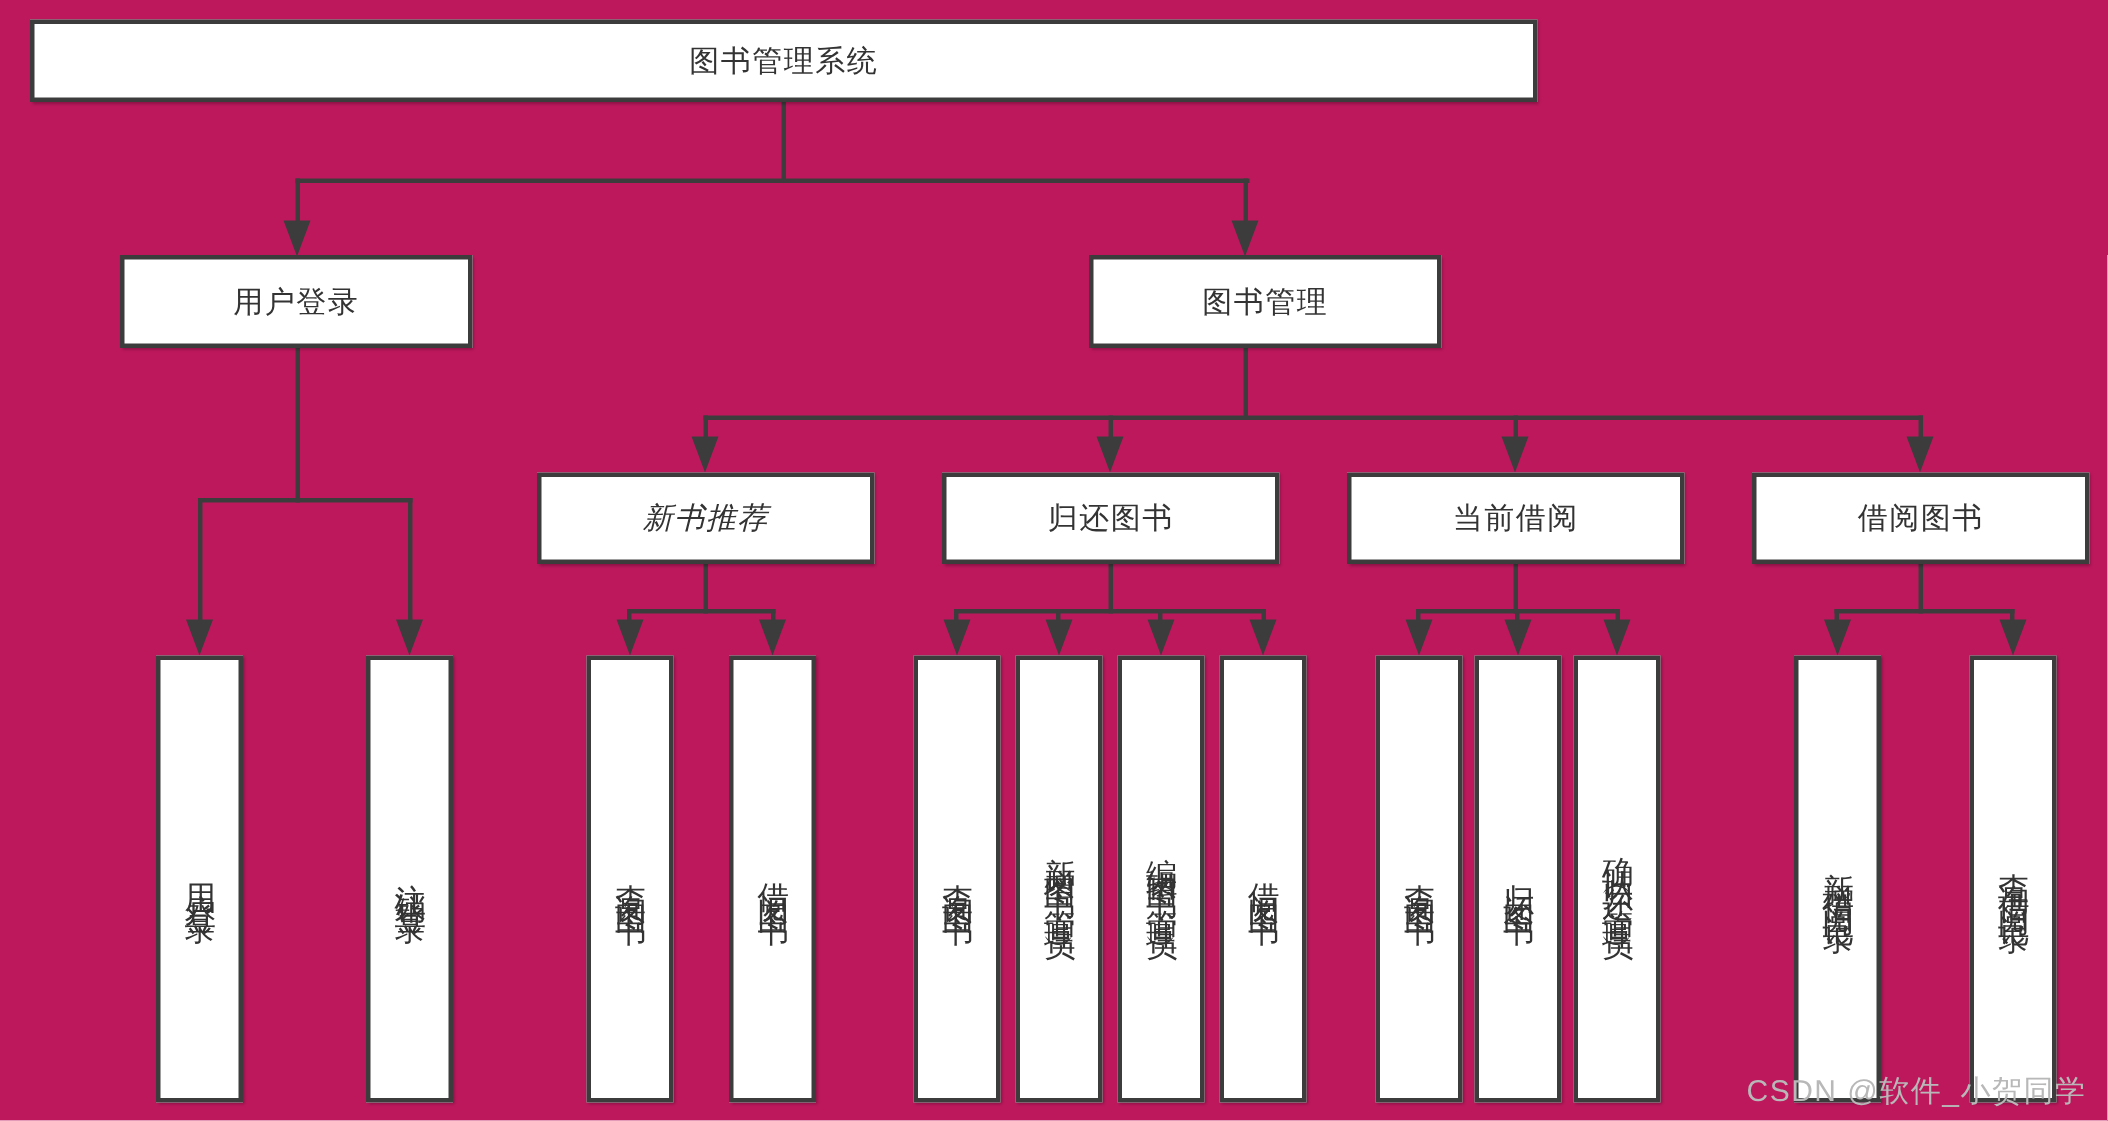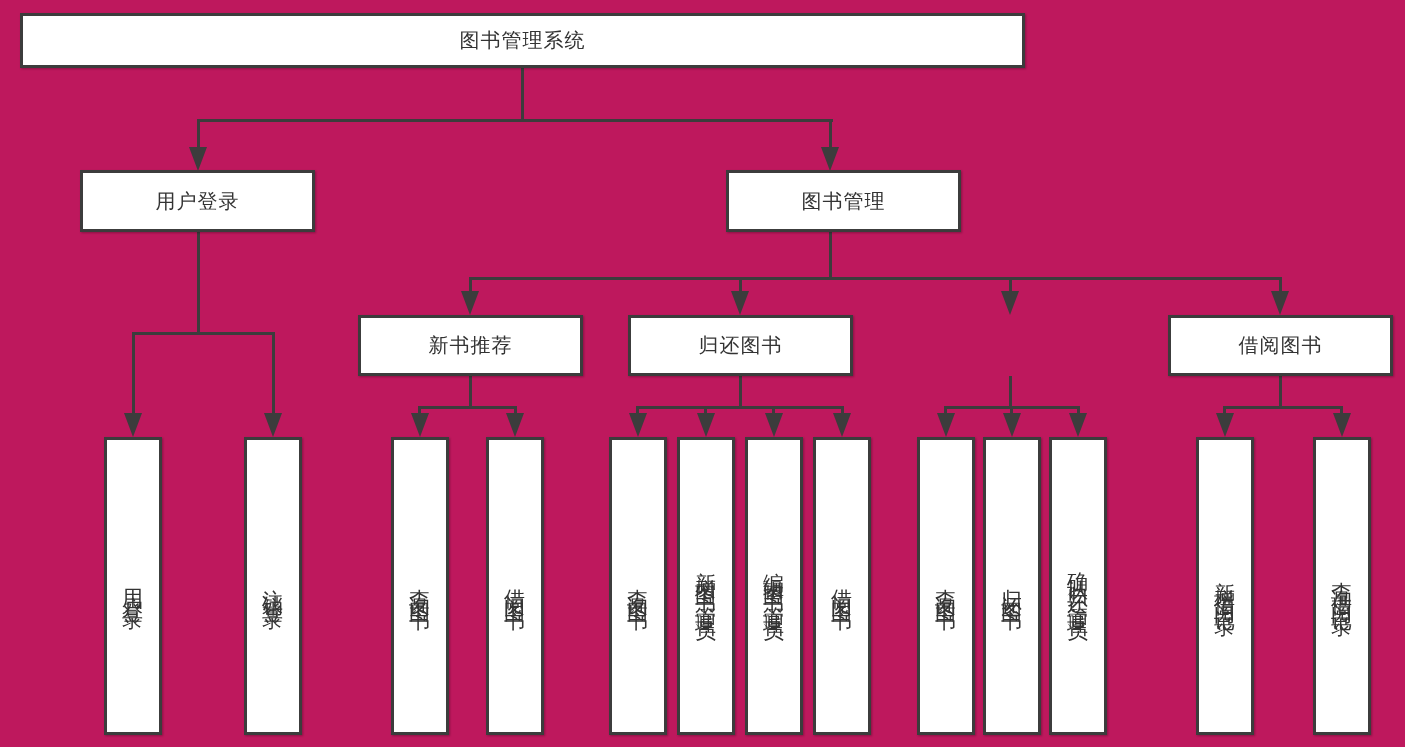--- a/index.html
+++ b/index.html
@@ -43,21 +43,21 @@
     width: 0; height: 0;
     border-left: 9px solid transparent;
     border-right: 9px solid transparent;
     border-top: 24px solid #3c3c3c;
     z-index: 1;
   }
   
   .n-root        { left: 20px;   top: 13px;  width: 1005px; height: 55px; }
   .n-user-login  { left: 80px;   top: 170px; width: 235px;  height: 62px; }
   .n-book-mgmt   { left: 712px;  top: 170px; width: 235px;  height: 62px; margin-left: 14px; }
-  .n-new-book    { left: 358px;  top: 315px; width: 225px;  height: 61px; }
+  .n-new-book    { left: 358px;  top: 315px; width: 225px;  height: 61px; font-style: italic; }
   .n-borrow      { left: 628px;  top: 315px; width: 225px;  height: 61px; }
   .n-current     { left: 898px;  top: 315px; width: 225px;  height: 61px; }
   .n-records     { left: 1168px; top: 315px; width: 225px;  height: 61px; }
   .leaf { top: 437px; width: 58px; height: 298px; }
   .l-g1-0 { left: 104px; }  .l-g1-1 { left: 244px; }
   .l-g2-0 { left: 391px; }  .l-g2-1 { left: 486px; }
   .l-g3-0 { left: 609px; }  .l-g3-1 { left: 677px; }  .l-g3-2 { left: 745px; }  .l-g3-3 { left: 813px; }
   .l-g4-0 { left: 917px; }  .l-g4-1 { left: 983px; }  .l-g4-2 { left: 1049px; }
   .l-g5-0 { left: 1196px; } .l-g5-1 { left: 1313px; }
   
@@ -171,20 +171,23 @@
   <div class="arrow a-bm-2"></div>
   <div class="arrow a-bm-3"></div>
   <div class="arrow a-bm-4"></div>
 
   <div class="box n-new-book">
     <span>新书推荐</span>
   </div>
   <div class="box n-borrow">
     <span>归还图书</span>
   </div>
+  <div class="box n-current">
+    <span>当前借阅</span>
+  </div>
   <div class="box n-records">
     <span>借阅图书</span>
   </div>
 
   <div class="line c-g2-v"></div>
   <div class="line c-g2-h"></div>
   <div class="line c-g2-s1"></div>
   <div class="line c-g2-s2"></div>
   <div class="arrow a-g2-1"></div>
   <div class="arrow a-g2-2"></div>
@@ -253,14 +256,15 @@
     <span>确认归还（管理员）</span>
   </div>
 
   <div class="box tall leaf l-g5-0">
     <span>新增借阅记录</span>
   </div>
   <div class="box tall leaf l-g5-1">
     <span>查询借阅记录</span>
   </div>
 
+  <div class="watermark">CSDN @软件_小贺同学</div>
 
 </div>
 
 </body></html>

